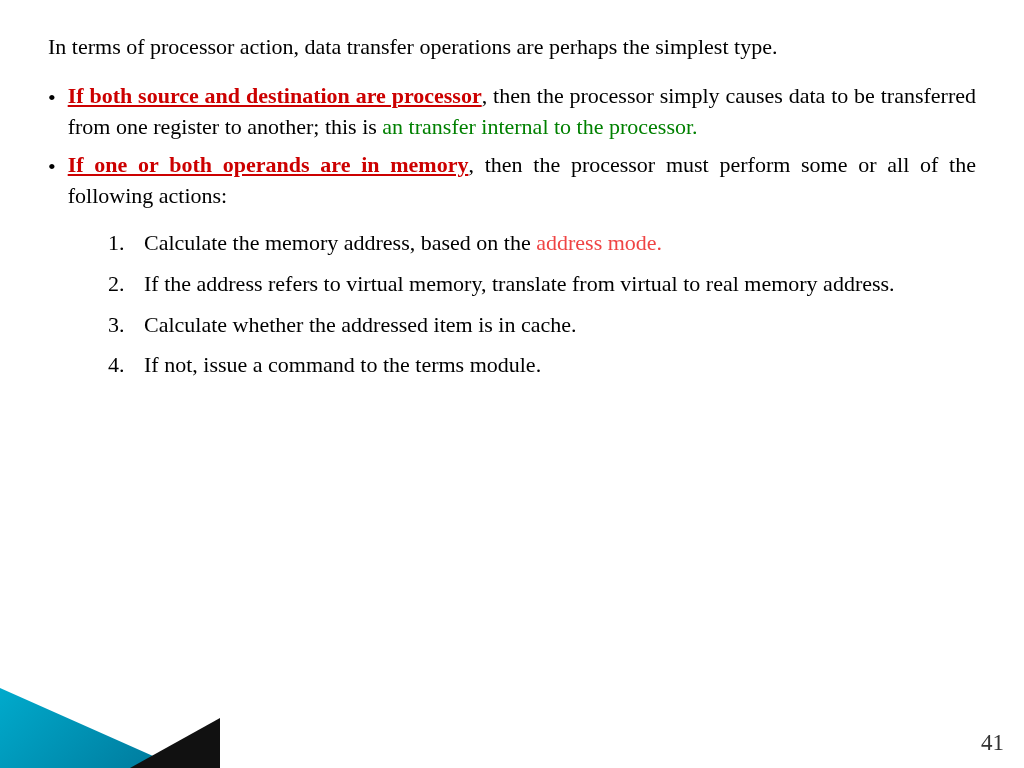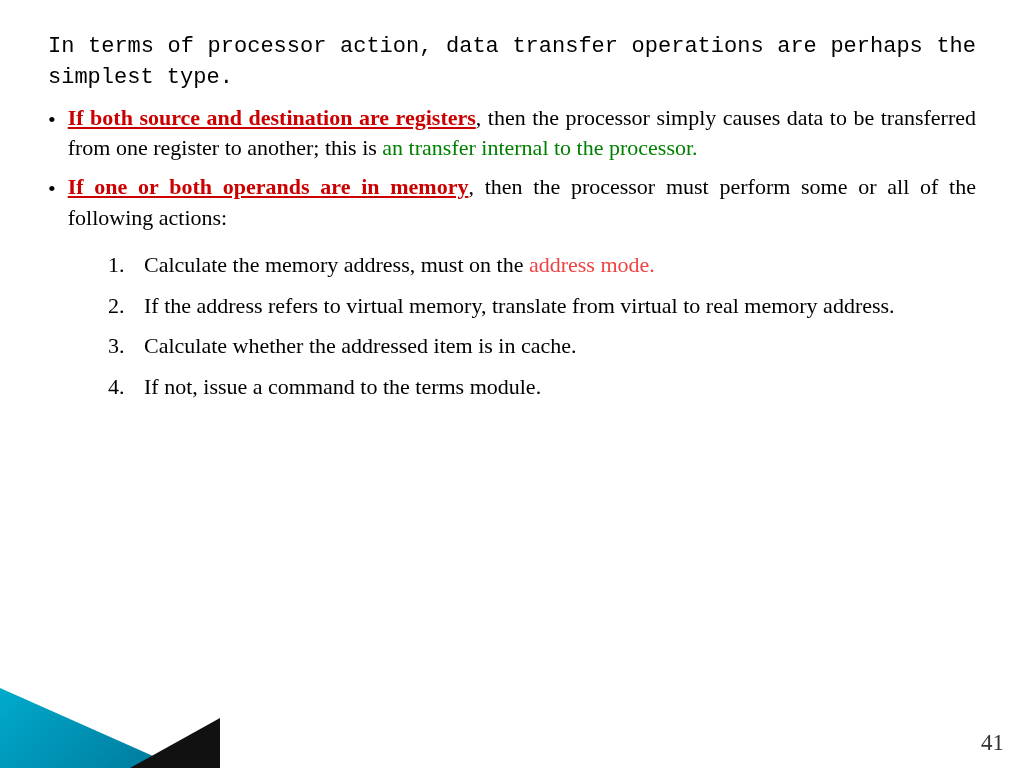--- a/index.html
+++ b/index.html
@@ -27,22 +27,21 @@
 
     .content-area {
       width: 100%;
     }
 
     .intro-text {
       font-size: 22px;
       color: #000000;
       text-align: justify;
       line-height: 1.4;
-      margin-bottom: 9px;
-      font-family: Liberation Mono, monospace;
+      margin-bottom: 18px;
     }
 
     .bullet-section {
       margin-bottom: 10px;
     }
 
     .bullet-item {
       display: flex;
       align-items: flex-start;
       margin-bottom: 8px;
@@ -154,39 +153,39 @@
 
   <div class="content-area">
 
     <p class="intro-text">In  terms  of  processor  action,  data  transfer  operations  are perhaps the simplest type.</p>
 
     <div class="bullet-section">
 
       <div class="bullet-item">
         <span class="bullet-dot">•</span>
         <div class="bullet-content">
-          <span class="bold-underline-red">If both source and destination are registers</span><span>, then the processor simply causes data to be transferred from one register to another; this is</span> <span class="green-text">an transfer internal to the processor.</span>
+          <span class="bold-underline-red">If both source and destination are processor</span><span>, then the processor simply causes data to be transferred from one register to another; this is</span> <span class="green-text">an transfer internal to the processor.</span>
         </div>
       </div>
 
       <div class="bullet-item">
         <span class="bullet-dot">•</span>
         <div class="bullet-content">
           <span class="bold-underline-red">If one or both operands are in memory</span><span>, then the processor must perform some or all of the following actions:</span>
         </div>
       </div>
 
     </div>
 
     <ol class="numbered-list">
 
       <li>
         <span class="num-label">1.</span>
         <span class="num-content">
-          <span>Calculate the memory address, must on the</span> <span class="red-text">address mode.</span>
+          <span>Calculate the memory address, based on the</span> <span class="red-text">address mode.</span>
         </span>
       </li>
 
       <li>
         <span class="num-label">2.</span>
         <span class="num-content">If the address refers to virtual memory, translate from virtual to real memory address.</span>
       </li>
 
       <li>
         <span class="num-label">3.</span>

